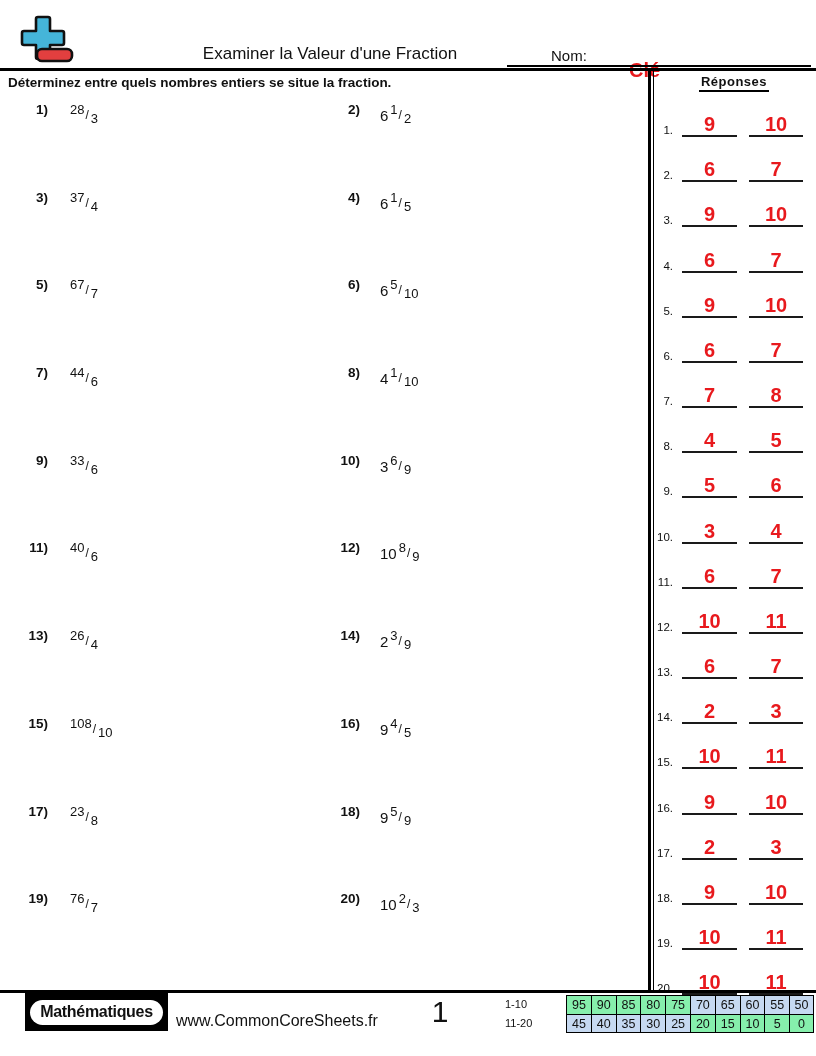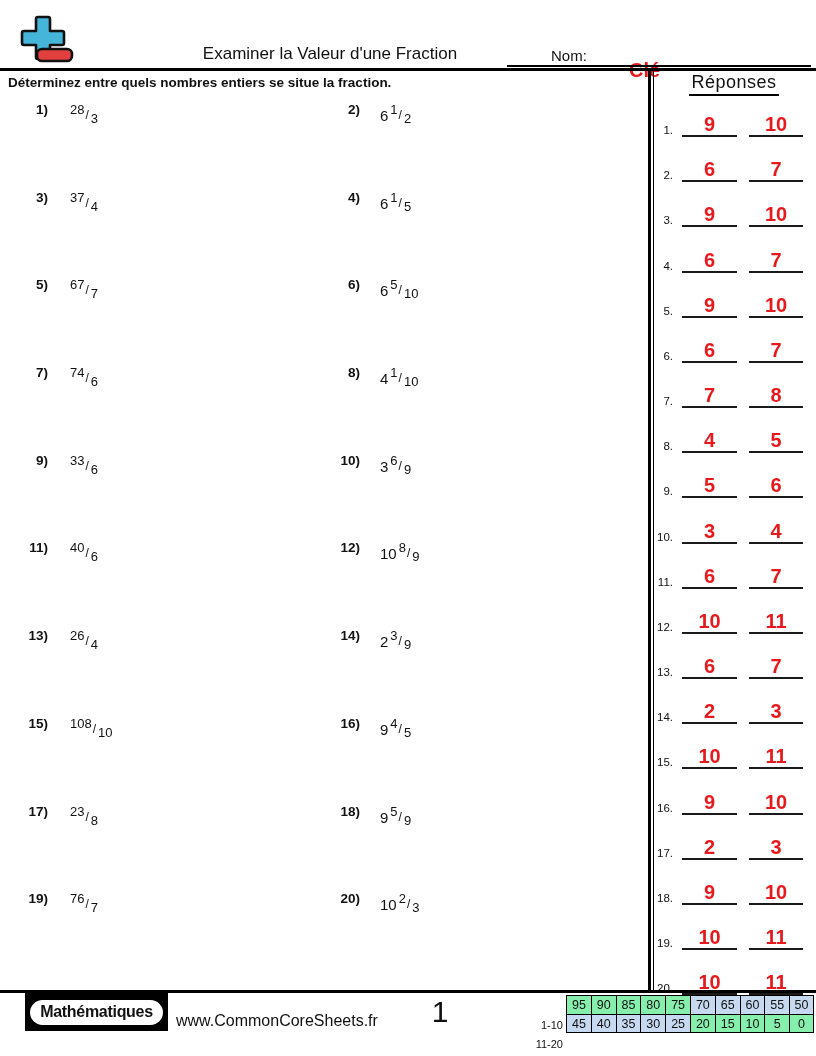--- a/index.html
+++ b/index.html
@@ -34,37 +34,37 @@
   .problem:nth-child(even) .plabel { width: 26px; }
   .frac { margin-left: 20px; white-space: nowrap; font-size: 13px; }
   .whole { font-size: 15px; vertical-align: -3px; margin-right: 2px; }
   .fnum { vertical-align: 4px; }
   .fslash { vertical-align: -1px; font-size: 12px; margin: 0 1px; }
   .fden { vertical-align: -5px; margin-left: 1px; }
   
   .divider-a { position: absolute; left: 648px; top: 70px; width: 2.5px; height: 923px; background: #000; }
   .divider-b { position: absolute; left: 652.5px; top: 70px; width: 1.8px; height: 923px; background: #000; }
   .answers-heading { position: absolute; left: 655px; top: 72px; width: 158px; text-align: center; }
-  .answers-heading span { display: inline-block; font-size: 18px; font-weight: normal;
+  .answers-heading span { display: inline-block; font-size: 13px; font-weight: bold;
                           letter-spacing: 0.5px; border-bottom: 2.5px solid #000; padding: 0 2px 1px; }
   .answers { position: absolute; left: 648px; top: 92px; width: 168px; }
   .arow { height: 45.16px; display: flex; align-items: flex-end; }
   .alabel { width: 25px; text-align: right; font-size: 11.5px; padding-bottom: 1px; flex: none; }
   .aslot { width: 55px; margin-left: 9px; border-bottom: 2px solid #1a1a1a; text-align: center; flex: none; }
   .aslot.s2 { margin-left: 12px; width: 54px; }
   .aval { display: inline-block; font-size: 20px; font-weight: bold; color: #e8191d; line-height: 21px; }
   
   .footer-rule { position: absolute; left: 0; top: 990px; width: 816px; height: 3px; background: #000; }
   .brand-box { position: absolute; left: 25px; top: 993px; width: 143px; height: 38px;
                background: #000; display: flex; align-items: center; justify-content: center; }
   .brand-pill { background: #fff; border-radius: 14px; padding: 3px 10px 4px;
                 font-size: 16px; font-weight: bold; letter-spacing: -0.3px; }
   .website { position: absolute; left: 176px; top: 1012px; font-size: 16px; }
   .page-number { position: absolute; left: 415px; top: 995px; width: 50px; text-align: center; font-size: 30px; }
-  .grid-labels { position: absolute; left: 505px; top: 995px; width: 58px; text-align: right; font-size: 11px; margin-top: 21px; }
+  .grid-labels { position: absolute; left: 505px; top: 995px; width: 58px; text-align: left; font-size: 11px; }
   .grid-labels div { height: 19px; line-height: 19px; }
   .score-grid { position: absolute; left: 566px; top: 995px;
                 display: grid; grid-template-columns: repeat(10, 24.8px); grid-auto-rows: 19px; }
   .cell { border-left: 1.4px solid #000; border-top: 1.4px solid #000;
           font-size: 12.5px; text-align: center; line-height: 18px; background: #86efac; }
   .cell:nth-child(10n) { border-right: 1.4px solid #000; }
   .cell:nth-child(n+11) { border-bottom: 1.4px solid #000; }
   .cell.hl { background: #c6d9f1; }
 </style>
 </head>
@@ -105,21 +105,21 @@
     <div class="problem">
         <span class="plabel">5)</span>
         <span class="frac"><span class="whole"></span><span class="fnum">67</span><span class="fslash">/</span><span class="fden">7</span></span>
       </div>
     <div class="problem">
         <span class="plabel">6)</span>
         <span class="frac"><span class="whole">6</span><span class="fnum">5</span><span class="fslash">/</span><span class="fden">10</span></span>
       </div>
     <div class="problem">
         <span class="plabel">7)</span>
-        <span class="frac"><span class="whole"></span><span class="fnum">74</span><span class="fslash">/</span><span class="fden">6</span></span>
+        <span class="frac"><span class="whole"></span><span class="fnum">44</span><span class="fslash">/</span><span class="fden">6</span></span>
       </div>
     <div class="problem">
         <span class="plabel">8)</span>
         <span class="frac"><span class="whole">4</span><span class="fnum">1</span><span class="fslash">/</span><span class="fden">10</span></span>
       </div>
     <div class="problem">
         <span class="plabel">9)</span>
         <span class="frac"><span class="whole"></span><span class="fnum">33</span><span class="fslash">/</span><span class="fden">6</span></span>
       </div>
     <div class="problem">

